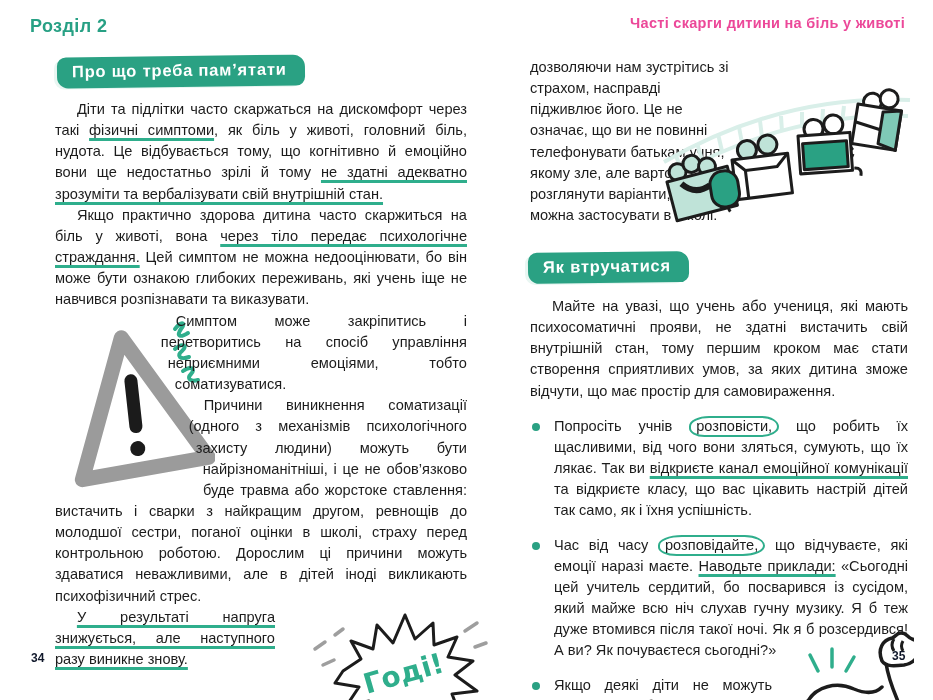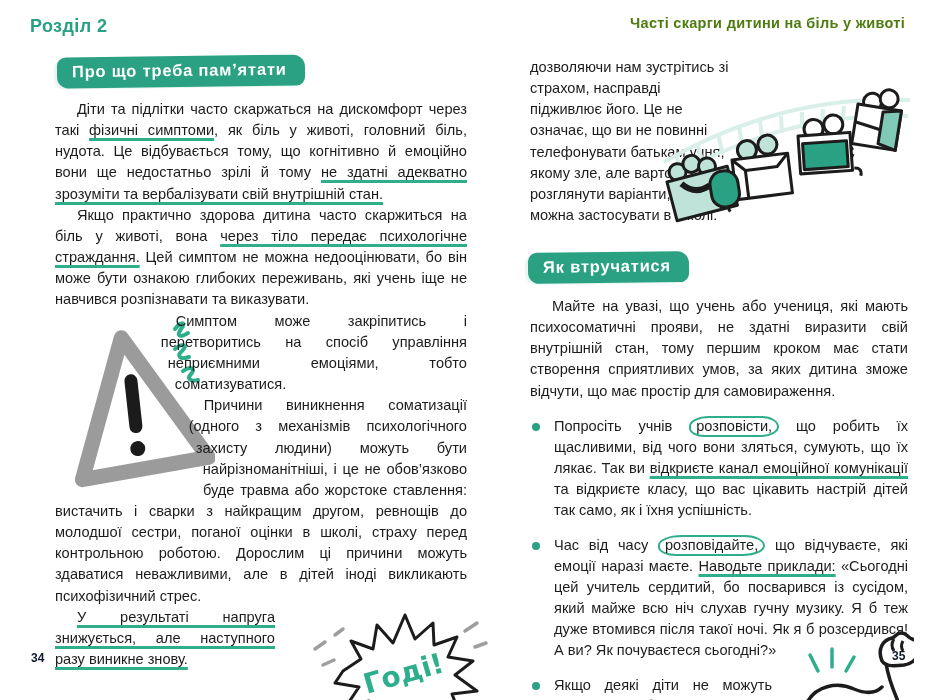--- a/index.html
+++ b/index.html
@@ -2,21 +2,21 @@
 <html lang="uk"><head>
 <meta charset="utf-8">
 <style>
   * { margin:0; padding:0; box-sizing:border-box; }
   html,body { background:#ffffff; }
   body { font-family:"Liberation Sans", sans-serif; color:#1c1c1c; }
   .spread { position:relative; width:933px; height:700px; background:#fff; overflow:hidden; }
 
   
   .chapter-label { position:absolute; left:30px; top:8px; color:#27a084; font-weight:bold; font-size:18px; letter-spacing:.4px;margin-top:8px; }
-  .running-head  { position:absolute; left:520px; top:15px; width:385px; text-align:right; color:#4d7c0f; font-weight:bold; font-size:14.5px; letter-spacing:.3px; }
+  .running-head  { position:absolute; left:520px; top:15px; width:385px; text-align:right; color:#ec4899; font-weight:bold; font-size:14.5px; letter-spacing:.3px; }
 
   
   .badge { display:inline-block; background:#2aa183; color:#fff; font-weight:bold; font-size:16.5px;
            letter-spacing:.8px; padding:5px 18px 7px 15px; border-radius:9px 12px 9px 11px;
            transform:rotate(-.7deg); box-shadow:-4px 2px 0 -1px #8fd0bf33; }
   .badge-left  { position:absolute; left:57px;  top:56px; }
   .badge-right { position:absolute; left:528px; top:252px; }
 
   
   .bodytext { font-size:14.6px; line-height:1.45; text-align:justify; }
@@ -153,21 +153,21 @@
           <path d="M14 10 q12 14 28 6" fill="none" stroke-width="6"></path>
           <rect x="42" y="4" width="28" height="36" rx="13" fill="#2aa183"></rect>
         </g>
       </g>
     </svg>
   </div>
 
   <div class="badge badge-right">Як втручатися</div>
 
   <div class="right-body bodytext">
-    <p><span><span>Майте на увазі, що учень або учениця, які мають психосоматичні прояви, не здатні виразити свій внутрішній стан, тому першим кроком має стати створення сприятливих умов, за яких дитина зможе відчути, що має простір для самовираження.</span></span></p>
+    <p><span><span>Майте на увазі, що учень або учениця, які мають психосоматичні прояви, не здатні вистачить свій внутрішній стан, тому першим кроком має стати створення сприятливих умов, за яких дитина зможе відчути, що має простір для самовираження.</span></span></p>
     <ul class="bullets">
       <li>
         <span class="bullet-dot"></span>
         <span><span>Попросіть учнів </span><span class="seg-c">розповісти,</span><span> що робить їх щасливими, від чого вони зляться, сумують, що їх лякає. Так ви </span><span class="seg-u">відкриєте канал емоційної комунікації</span><span> та відкриєте класу, що вас цікавить настрій дітей так само, як і їхня успішність.</span></span>
       </li>
       <li>
         <span class="bullet-dot"></span>
         <span><span>Час від часу </span><span class="seg-c">розповідайте,</span><span> що відчуваєте, які емоції наразі маєте. </span><span class="seg-u">Наводьте приклади:</span><span> «Сьогодні цей учитель сердитий, бо посварився із сусідом, який майже всю ніч слухав гучну музику. Я б теж дуже втомився після такої ночі. Як я б розсердився! А ви? Як почуваєтеся сьогодні?»</span></span>
       </li>
       <li>

